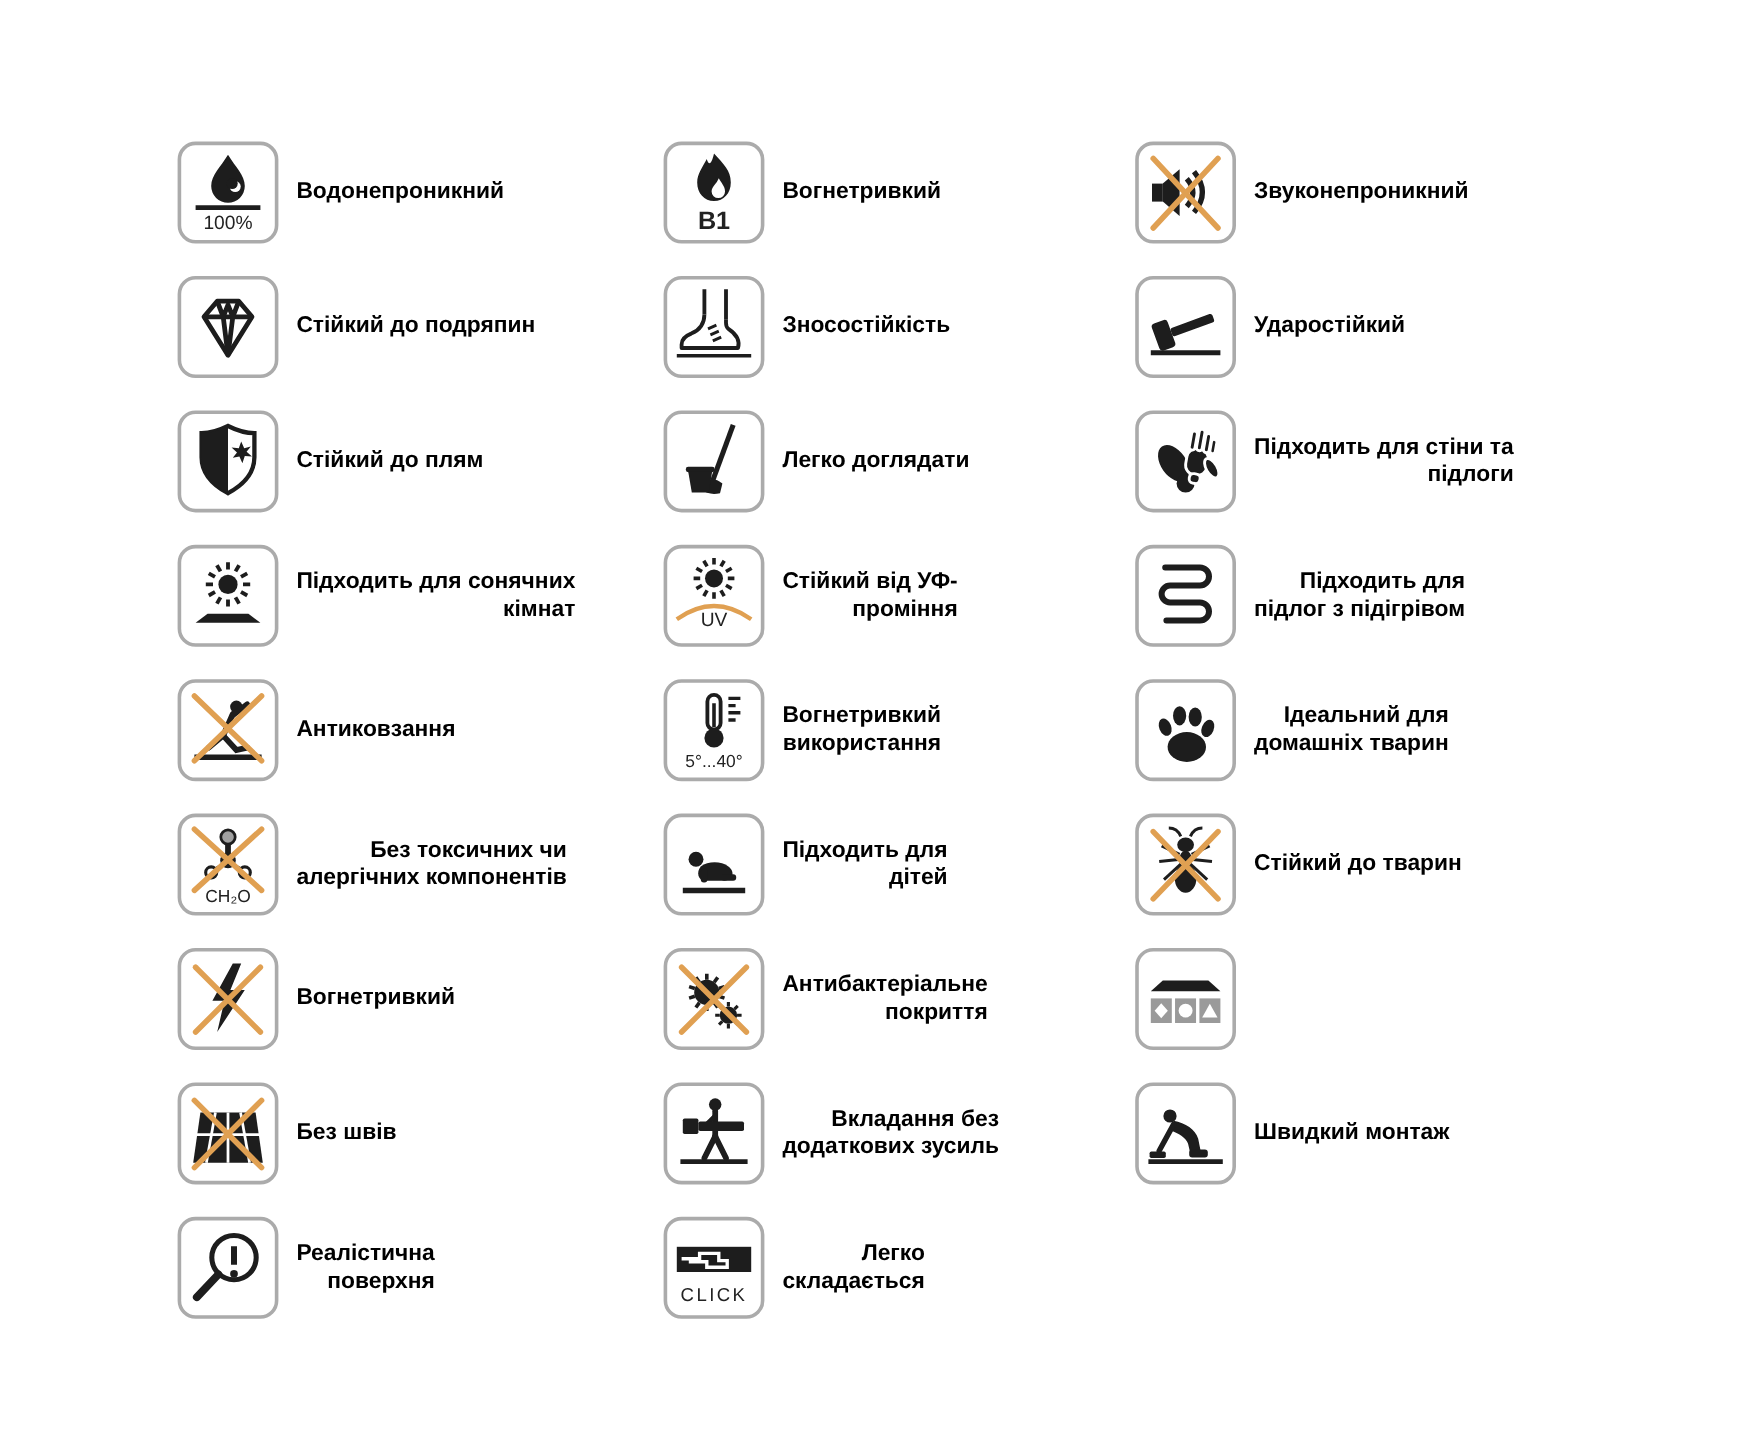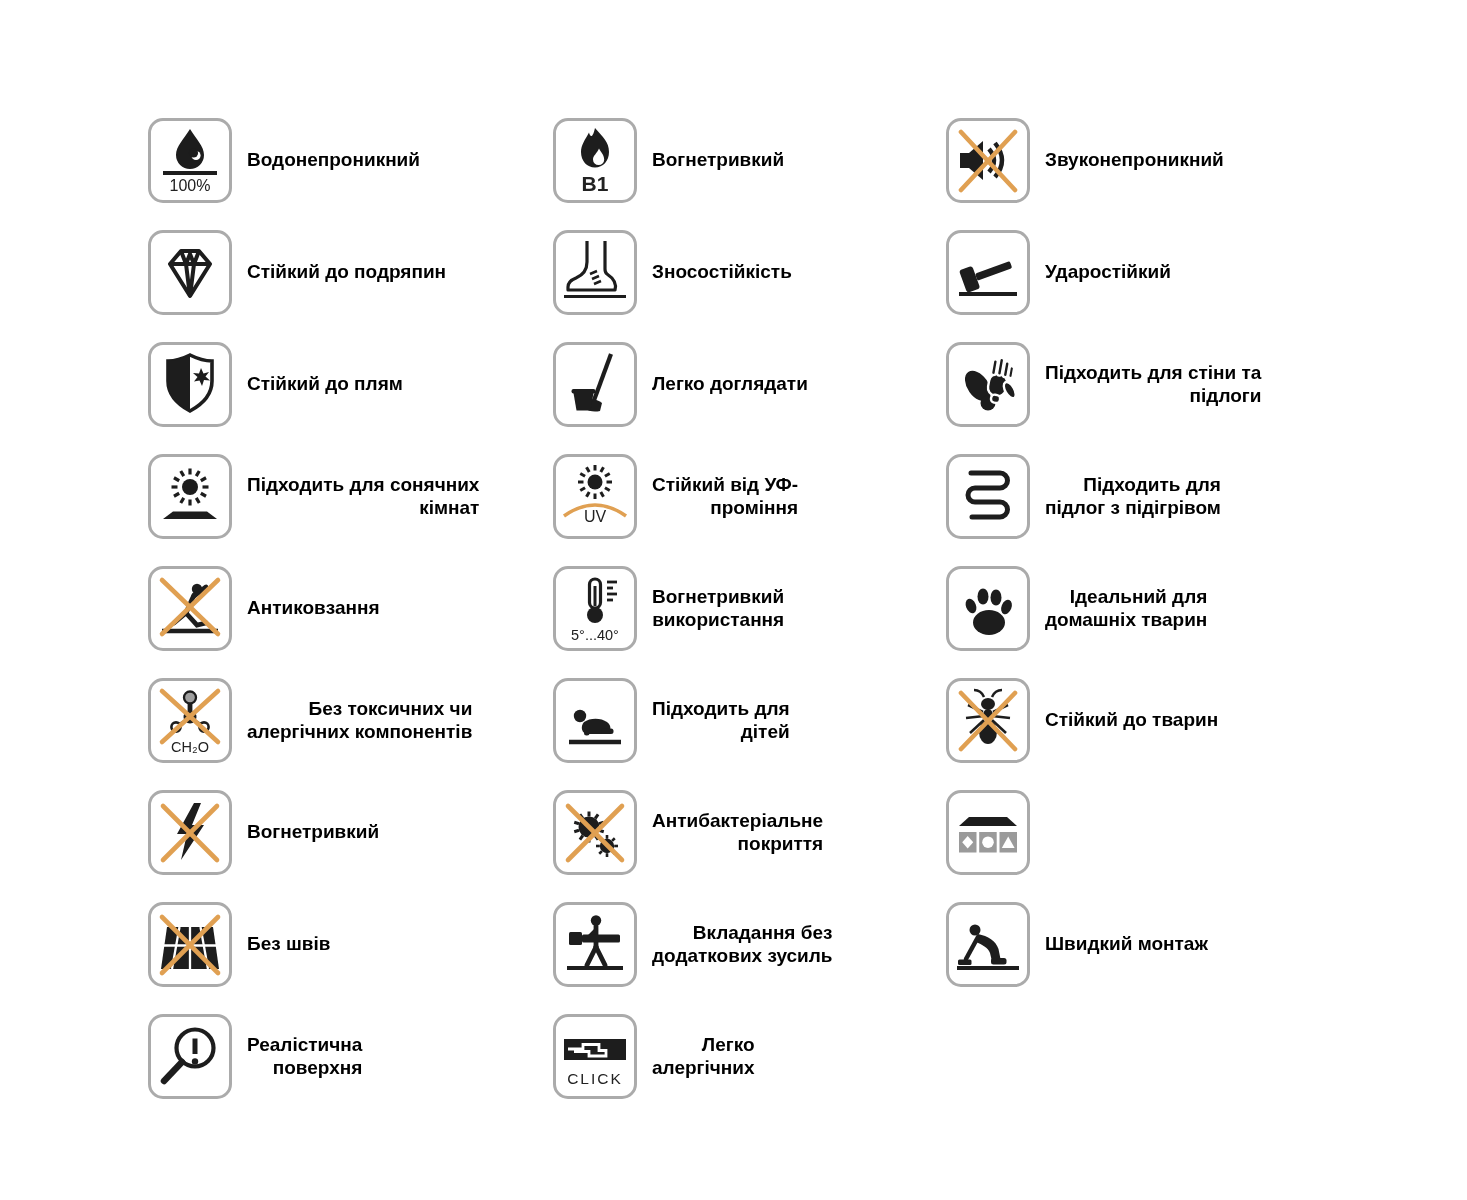--- a/index.html
+++ b/index.html
@@ -324,21 +324,21 @@
 
   <div class="item">
     <div class="iconbox">
       <svg width="78" height="78" viewBox="0 0 78 78">
         <rect x="8" y="21" width="62" height="21" class="ink"></rect>
         <polyline points="12,31 27,31 27,26.5 43,26.5 43,32.5 50,32.5 50,38 33,38 33,33.5 18,33.5" stroke="#fff" stroke-width="2.8" fill="none"></polyline>
         <text x="39" y="66" font-size="15.5" letter-spacing="2" text-anchor="middle">CLICK</text>
       </svg>
     </div>
     <div class="label">Легко
-алергічних</div>
+складається</div>
   </div>
 
 </div>
 
 <div class="col col-3">
 
   <div class="item">
     <div class="iconbox">
       <svg width="78" height="78" viewBox="0 0 78 78">
         <rect x="11" y="31" width="9" height="15" class="ink"></rect>

